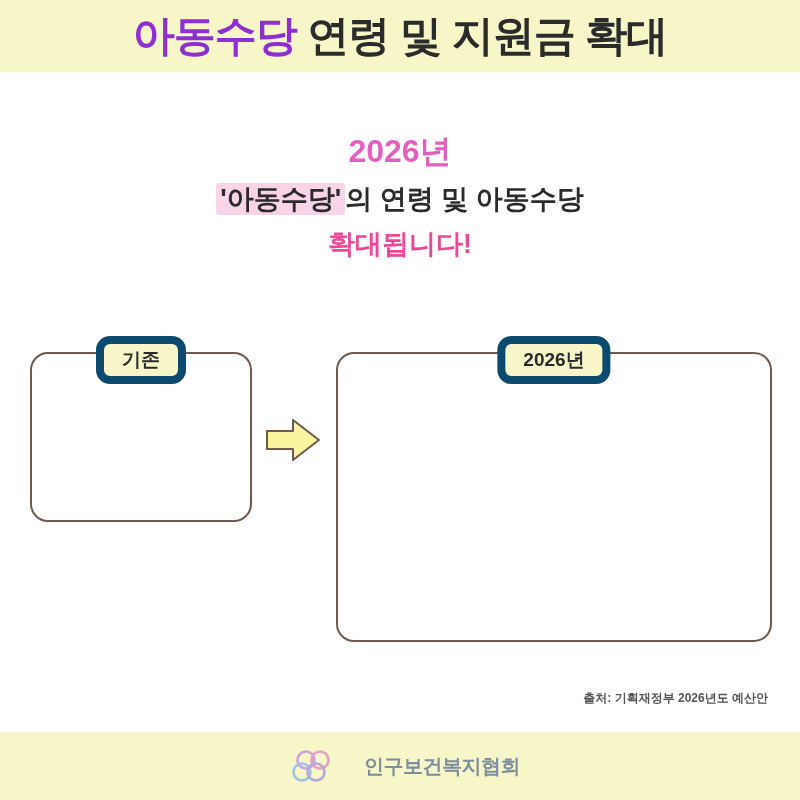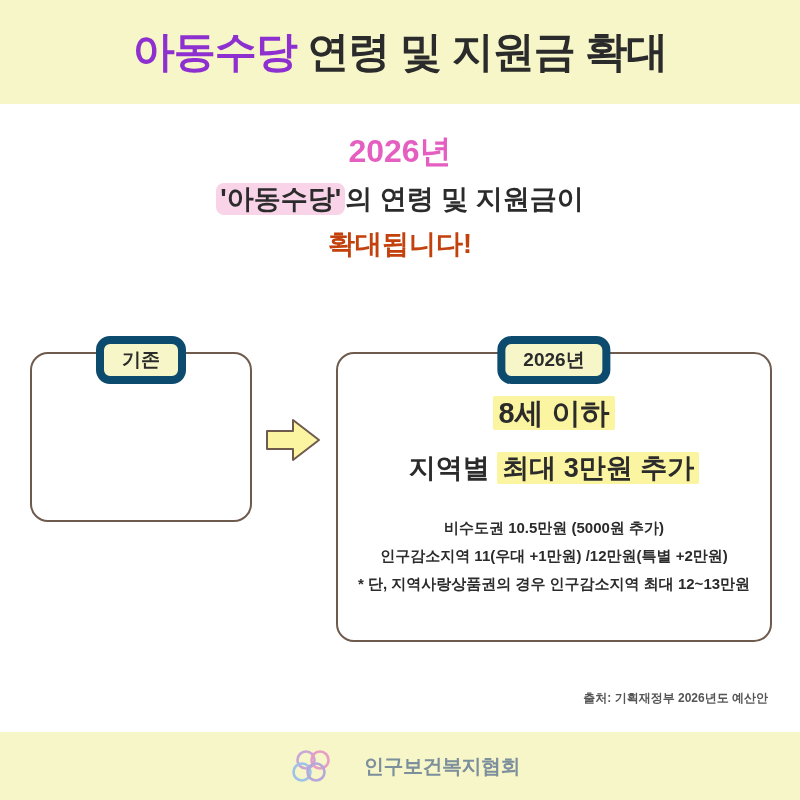--- a/index.html
+++ b/index.html
@@ -19,21 +19,21 @@
     height: 800px;
     background: #ffffff;
     box-sizing: border-box;
   }
   
   .header {
     position: absolute;
     left: 0;
     top: 0;
     width: 800px;
-    height: 104px;
+    height: 72px;
     background: #f6f6c8;
     display: flex;
     align-items: center;
     justify-content: center;
   }
   .header-title {
     font-size: 42px;
     font-weight: bold;
     letter-spacing: -1px;
     white-space: nowrap;
@@ -60,26 +60,26 @@
   .intro-line2 {
     margin-top: 6px;
     font-size: 27px;
     color: #2b2b2b;
     font-weight: bold;
     line-height: 1.5;
   }
   .hl-pink {
     background: #f9d3e8;
     padding: 1px 4px;
-    border-radius: 8px;
+    border-radius: 3px;
   }
   .intro-line3 {
     margin-top: 4px;
     font-size: 27px;
-    color: #c2410c;
+    color: #ec4899;
     font-weight: bold;
     line-height: 1.5;
   }
 
   
   .box {
     position: absolute;
     background: #ffffff;
     border: 2px solid #6f5b4e;
     border-radius: 18px;
@@ -215,50 +215,37 @@
     <div class="header-title">
       <span class="t-purple">아동수당</span><span class="t-dark"> 연령 및 지원금 확대</span>
     </div>
   </div>
 
   <div class="intro">
     <div>
       <span class="intro-year">2026년</span>
     </div>
     <div class="intro-line2">
-      <span class="hl-pink">'아동수당'</span><span>의 연령 및 지원금이</span>
+      <span class="hl-pink">'아동수당'</span><span>의 연령 및 아동수당</span>
     </div>
     <div class="intro-line3">확대됩니다!</div>
   </div>
 
   <div class="box box-old">
     <div class="box-tag">기존</div>
   </div>
 
   <div class="arrow">
     <svg width="60" height="50" viewBox="0 0 60 50" xmlns="http://www.w3.org/2000/svg">
       <polygon points="4,16 30,16 30,5 56,25 30,45 30,34 4,34" fill="#fbf4a0" stroke="#6f5b4e" stroke-width="2" stroke-linejoin="round"></polygon>
     </svg>
   </div>
 
   <div class="box box-new">
     <div class="box-tag">2026년</div>
-    <div class="box-new-body">
-      <div class="new-line1">
-        <span class="hl-yellow">8세 이하</span>
-      </div>
-      <div class="new-line2">
-        <span>지역별 </span><span class="hl-yellow">최대 3만원 추가</span>
-      </div>
-      <div class="notes">
-        <div>비수도권 10.5만원 (5000원 추가)</div>
-        <div>인구감소지역 11(우대 +1만원) /12만원(특별 +2만원)</div>
-        <div>* 단, 지역사랑상품권의 경우 인구감소지역 최대 12~13만원</div>
-      </div>
-    </div>
   </div>
 
   <div class="source">출처: 기획재정부 2026년도 예산안</div>
 
   <div class="footer">
     <div class="footer-logo-mark">
       <svg width="44" height="34" viewBox="0 0 44 34" xmlns="http://www.w3.org/2000/svg">
         <circle cx="14" cy="11" r="8.5" fill="none" stroke="#c9a6d8" stroke-width="2.6"></circle>
         <circle cx="28" cy="11" r="8.5" fill="none" stroke="#e79ec4" stroke-width="2.6"></circle>
         <circle cx="10" cy="23" r="8.5" fill="none" stroke="#9fc3e8" stroke-width="2.6"></circle>

